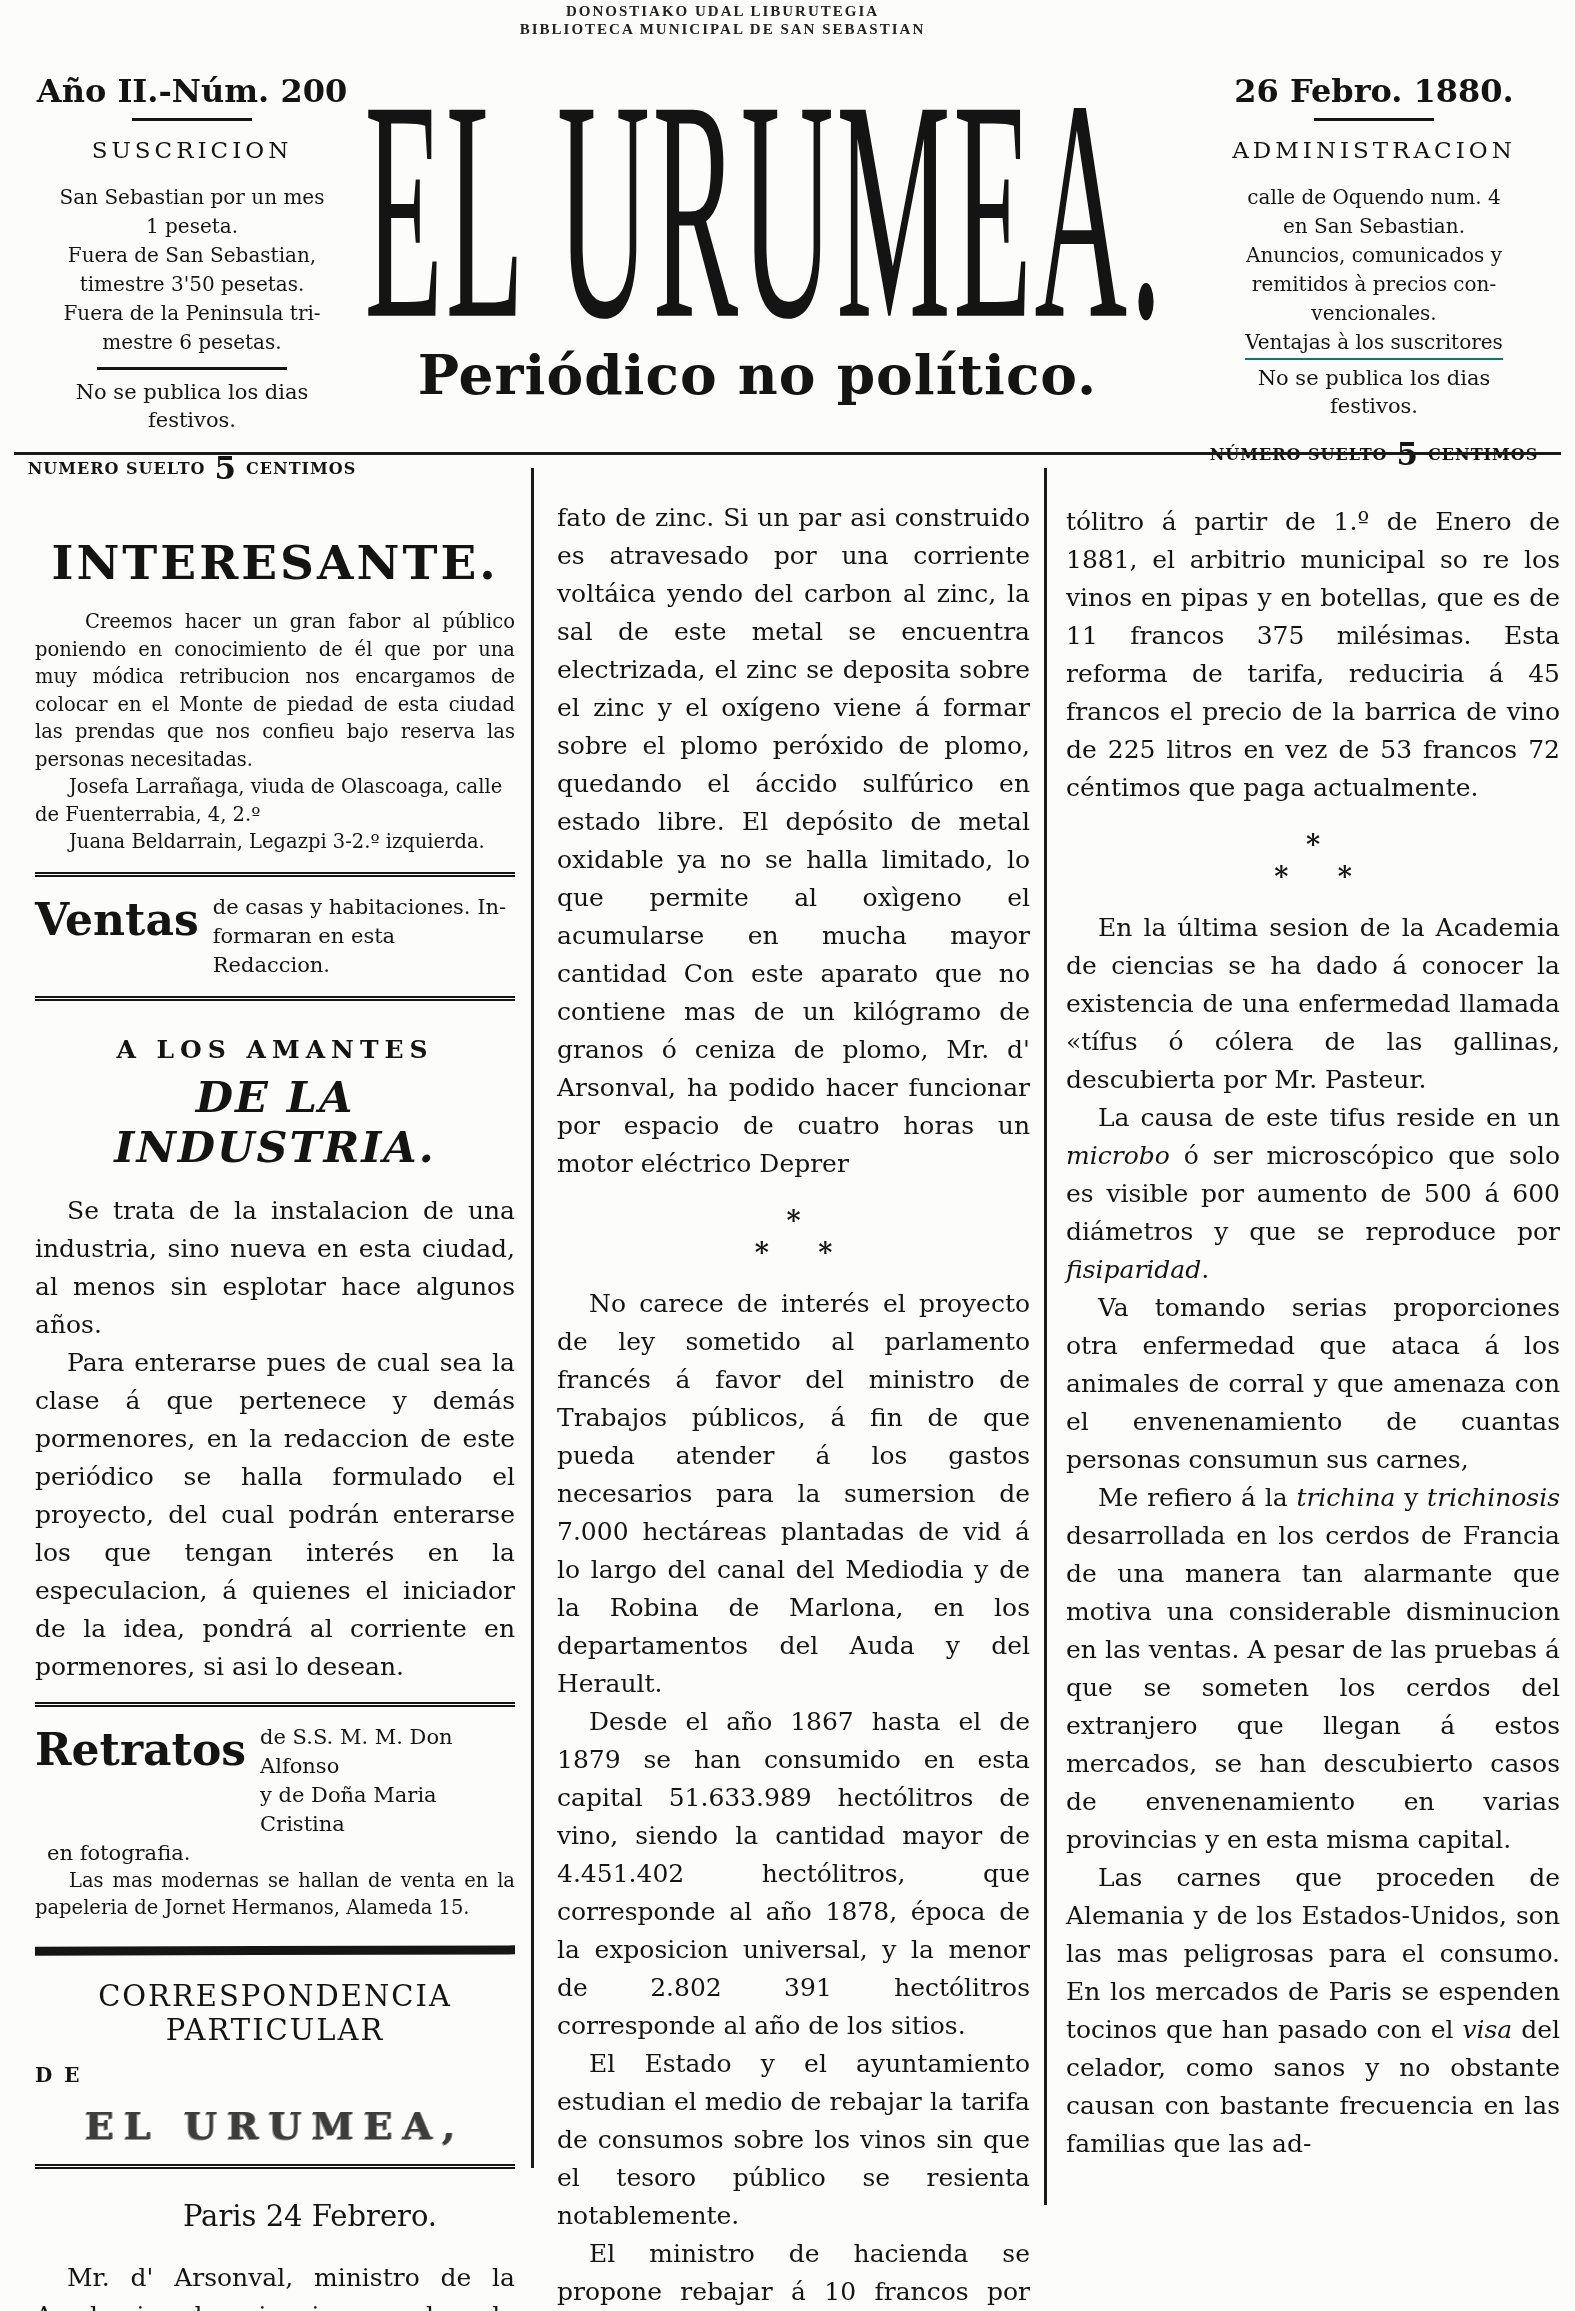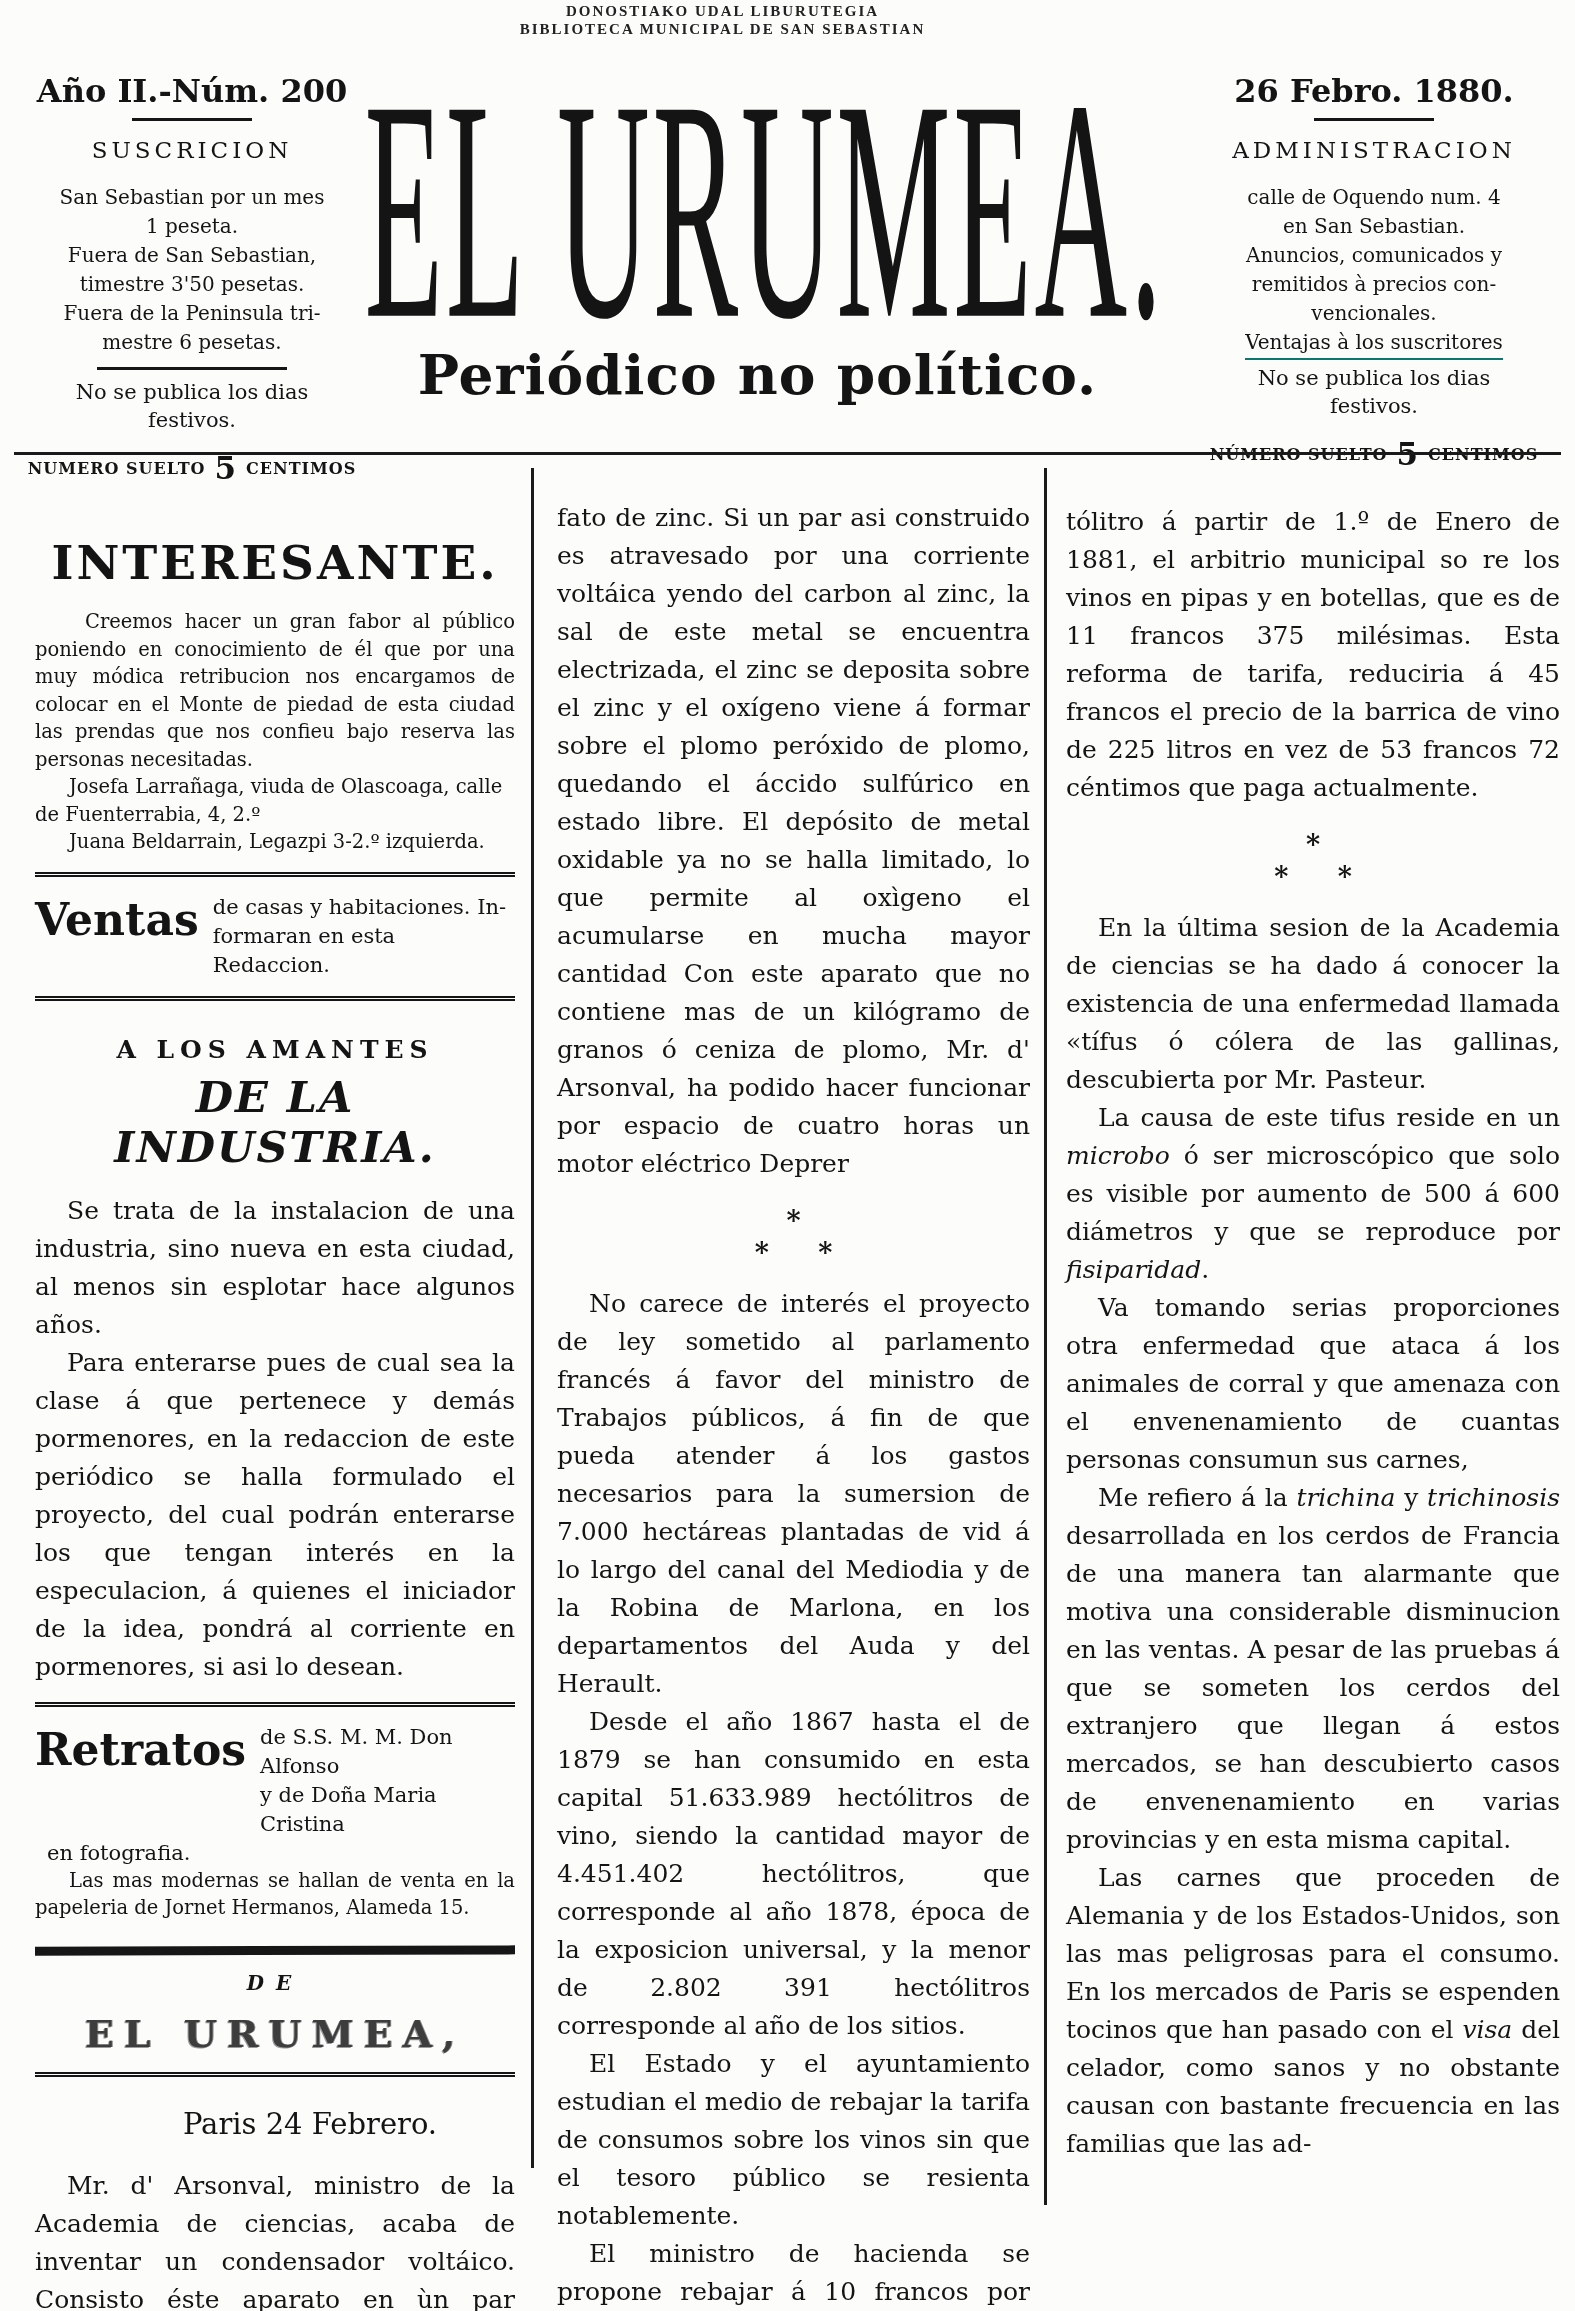--- a/index.html
+++ b/index.html
@@ -50,21 +50,21 @@
   .star-sep .s2{letter-spacing:20px;padding-left:20px;}
   
   .h-int{font-size:47px;font-weight:bold;text-align:center;letter-spacing:3px;margin:50px 0 18px;}
   .adrow{display:flex;align-items:flex-start;margin:8px 0 2px;}
   .bigword{font-size:44px;font-weight:bold;line-height:1.05;padding-top:4px;white-space:nowrap;}
   .adside{font-size:21px;line-height:29px;text-align:left;padding-left:14px;}
   .kicker{font-size:25px;font-weight:bold;text-align:center;letter-spacing:6px;margin:34px 0 8px;}
   .h-ind{font-size:43px;font-weight:bold;font-style:italic;text-align:center;letter-spacing:2px;margin:0 0 20px;}
   .below-line{font-size:21px;margin:2px 12px 2px;}
   .h-corr{font-size:29px;text-align:center;letter-spacing:2px;margin:24px 0 6px;font-weight:normal;}
-  .de-line{font-size:20px;font-weight:bold;text-align:center;letter-spacing:12px;margin:16px 0;font-style:italic;}
+  .de-line{font-size:20px;font-weight:bold;text-align:left;letter-spacing:12px;margin:16px 0;}
   .eroded{font-size:38px;font-weight:bold;text-align:center;letter-spacing:10px;color:#3d3d3d;
     text-shadow:1px 0 0 #8a8a8a,-1px 1px 0 #9a9a9a;margin:8px 0 10px;}
   .dateline{font-size:29px;text-align:center;padding-left:70px;margin:30px 0 26px;}
 </style>
 </head>
 <body data-name="newspaper-page">
 
 <div class="stamp" data-name="library-stamp">
   <div data-name="stamp-line-1">DONOSTIAKO UDAL LIBURUTEGIA</div>
   <div data-name="stamp-line-2">BIBLIOTECA MUNICIPAL DE SAN SEBASTIAN</div>
@@ -148,20 +148,21 @@
     <span class="bigword" data-name="ad-retratos-word">Retratos</span>
     <span class="adside" data-name="ad-retratos-text">
       <span style="display:block" data-name="ad-line">de S.S. M. M. Don Alfonso</span>
       <span style="display:block" data-name="ad-line">y de Doña Maria Cristina</span>
     </span>
   </div>
   <div class="below-line" data-name="ad-retratos-sub">en fotografia.</div>
   <p class="small-p" style="text-indent:34px" data-name="paragraph">Las mas modernas se hallan de venta en la papeleria de Jornet Hermanos, Alameda 15.</p>
 
   <div class="rule-thick" data-name="heavy-rule"></div>
+  <div class="h-corr" data-name="correspondence-title">CORRESPONDENCIA PARTICULAR</div>
   <div class="de-line" data-name="correspondence-de">DE</div>
   <div class="eroded" data-name="correspondence-paper-name">EL URUMEA,</div>
   <div class="rule2" data-name="section-rule"></div>
   <div class="dateline" data-name="dateline">Paris 24 Febrero.</div>
   <p class="body-p" data-name="paragraph">Mr. d' Arsonval, ministro de la Academia de ciencias, acaba de inventar un condensador voltáico. Consisto éste aparato en ùn par secundario que se compone de dos hojas; la una de zinc, la otra de carbon, ambas rodeadas de finisimos granos de plomo, sumergidos en una solucion concentrada de sul-</p>
 </div>
 
 <div class="col" id="col2" data-name="column-2">
   <p class="body-p noindent" style="margin-top:14px" data-name="paragraph">fato de zinc. Si un par asi construido es atravesado por una corriente voltáica yendo del carbon al zinc, la sal de este metal se encuentra electrizada, el zinc se deposita sobre el zinc y el oxígeno viene á formar sobre el plomo peróxido de plomo, quedando el áccido sulfúrico en estado libre. El depósito de metal oxidable ya no se halla limitado, lo que permite al oxìgeno el acumularse en mucha mayor cantidad Con este aparato que no contiene mas de un kilógramo de granos ó ceniza de plomo, Mr. d' Arsonval, ha podido hacer funcionar por espacio de cuatro horas un motor eléctrico Deprer</p>
   <div class="star-sep" data-name="star-separator">

